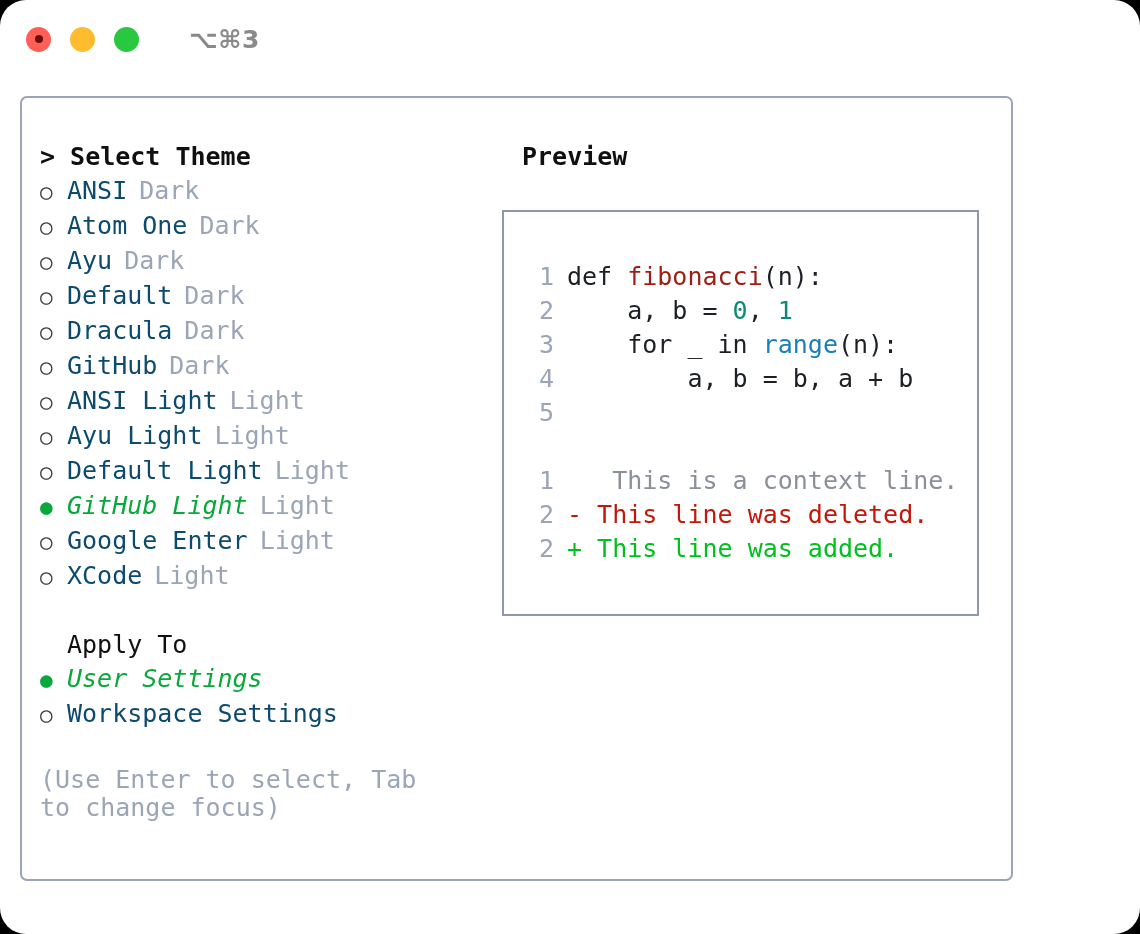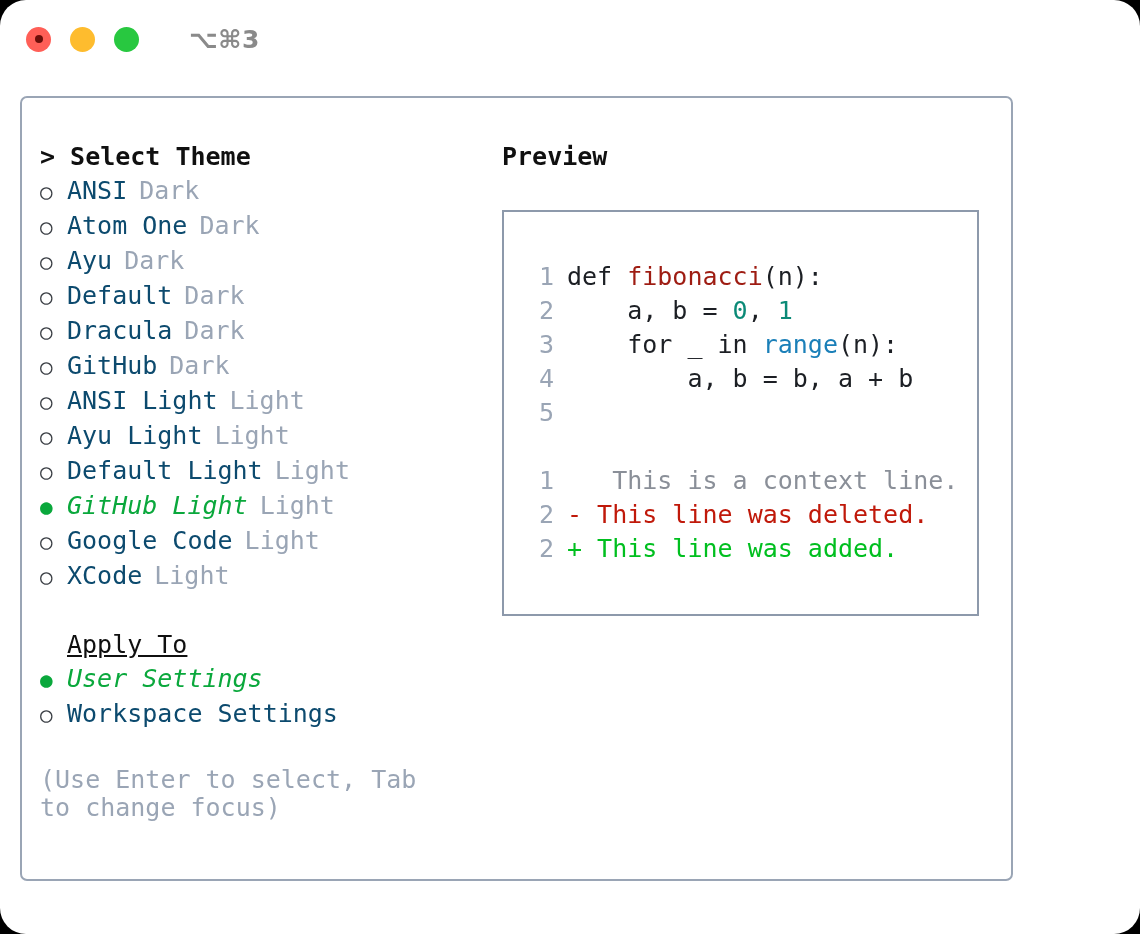--- a/index.html
+++ b/index.html
@@ -116,38 +116,38 @@
     margin-left: 12px;
   }
   .spacer-row { height: 34px; }
 
   .apply-heading {
     font-size: 25px;
     color: #101010;
     line-height: 34px;
     padding-left: 27px;
     white-space: pre;
-    text-decoration: underline;
   }
 
   .hint {
     margin-top: 34px;
     font-size: 25px;
     color: #9aa5b5;
     line-height: 28px;
     width: 400px;
   }
 
   
   .preview-heading {
     font-size: 25px;
     font-weight: bold;
     color: #101010;
     line-height: 34px;
     white-space: pre;
+    margin-left: 20px;
   }
   .preview-box {
     margin-top: 36px;
     width: 477px;
     height: 406px;
     border: 2px solid #8d99ab;
     box-sizing: border-box;
     background: #ffffff;
     padding: 48px 0 0 20px;
   }
@@ -200,21 +200,21 @@
             <div class="row"><span class="marker">○</span><span class="label">ANSI</span><span class="tag">Dark</span></div>
             <div class="row"><span class="marker">○</span><span class="label">Atom One</span><span class="tag">Dark</span></div>
             <div class="row"><span class="marker">○</span><span class="label">Ayu</span><span class="tag">Dark</span></div>
             <div class="row"><span class="marker">○</span><span class="label">Default</span><span class="tag">Dark</span></div>
             <div class="row"><span class="marker">○</span><span class="label">Dracula</span><span class="tag">Dark</span></div>
             <div class="row"><span class="marker">○</span><span class="label">GitHub</span><span class="tag">Dark</span></div>
             <div class="row"><span class="marker">○</span><span class="label">ANSI Light</span><span class="tag">Light</span></div>
             <div class="row"><span class="marker">○</span><span class="label">Ayu Light</span><span class="tag">Light</span></div>
             <div class="row"><span class="marker">○</span><span class="label">Default Light</span><span class="tag">Light</span></div>
             <div class="row selected"><span class="marker">●</span><span class="label">GitHub Light</span><span class="tag">Light</span></div>
-            <div class="row"><span class="marker">○</span><span class="label">Google Code</span><span class="tag">Light</span></div>
+            <div class="row"><span class="marker">○</span><span class="label">Google Enter</span><span class="tag">Light</span></div>
             <div class="row"><span class="marker">○</span><span class="label">XCode</span><span class="tag">Light</span></div>
           </div>
 
         <div class="spacer-row"></div>
 
         <div class="apply-heading">Apply To</div>
 
         <div id="apply-list">
             <div class="row selected"><span class="marker">●</span><span class="label">User Settings</span></div>
             <div class="row"><span class="marker">○</span><span class="label">Workspace Settings</span></div>

